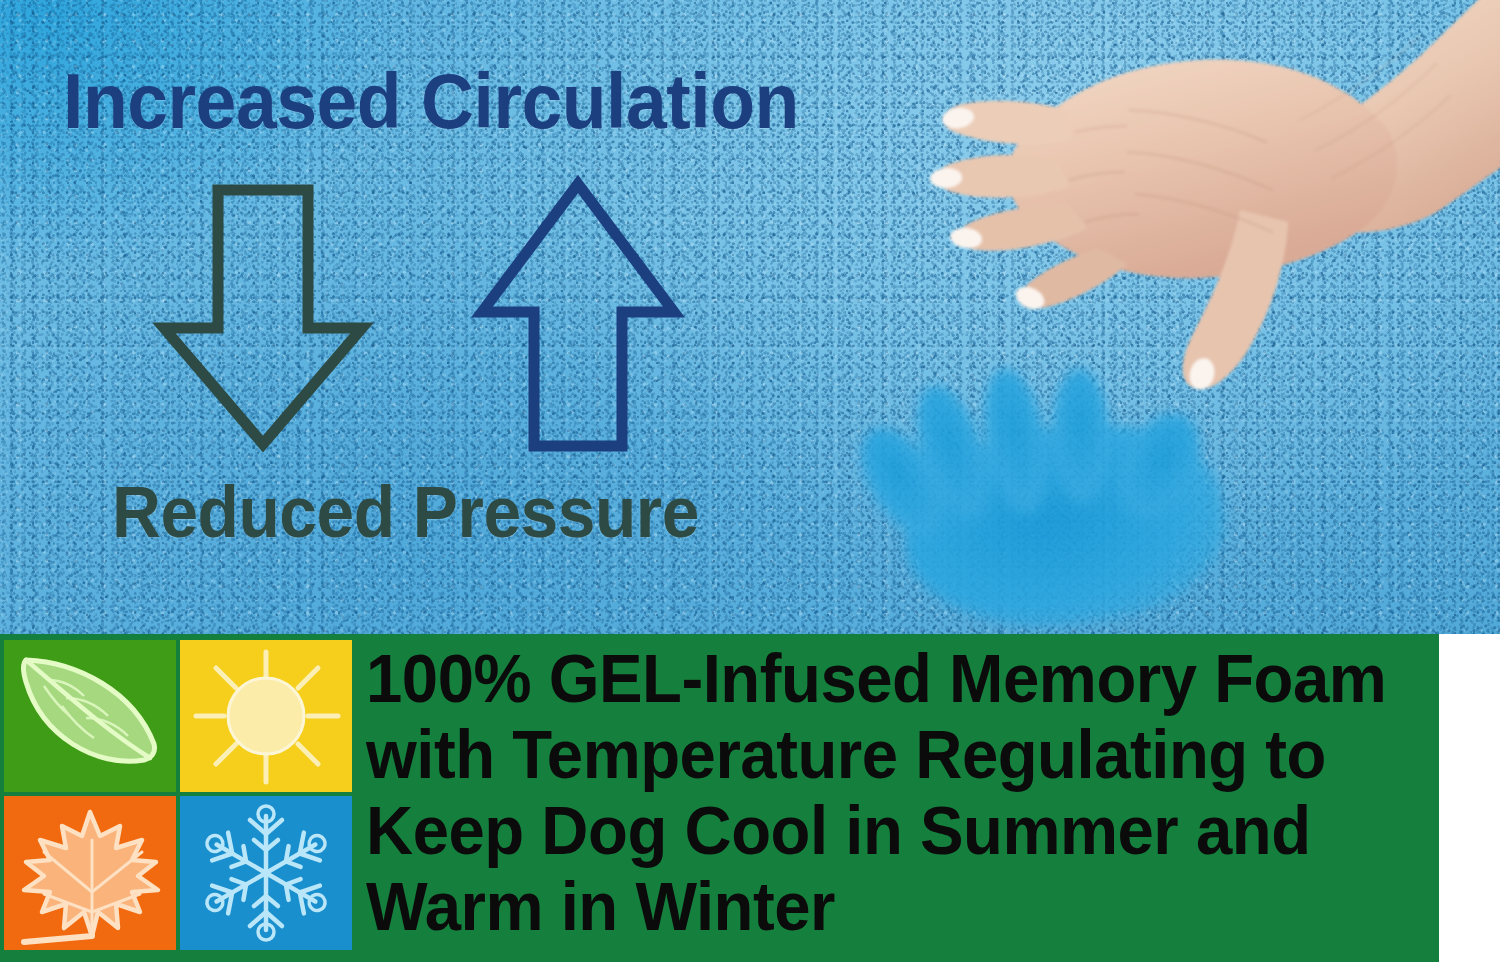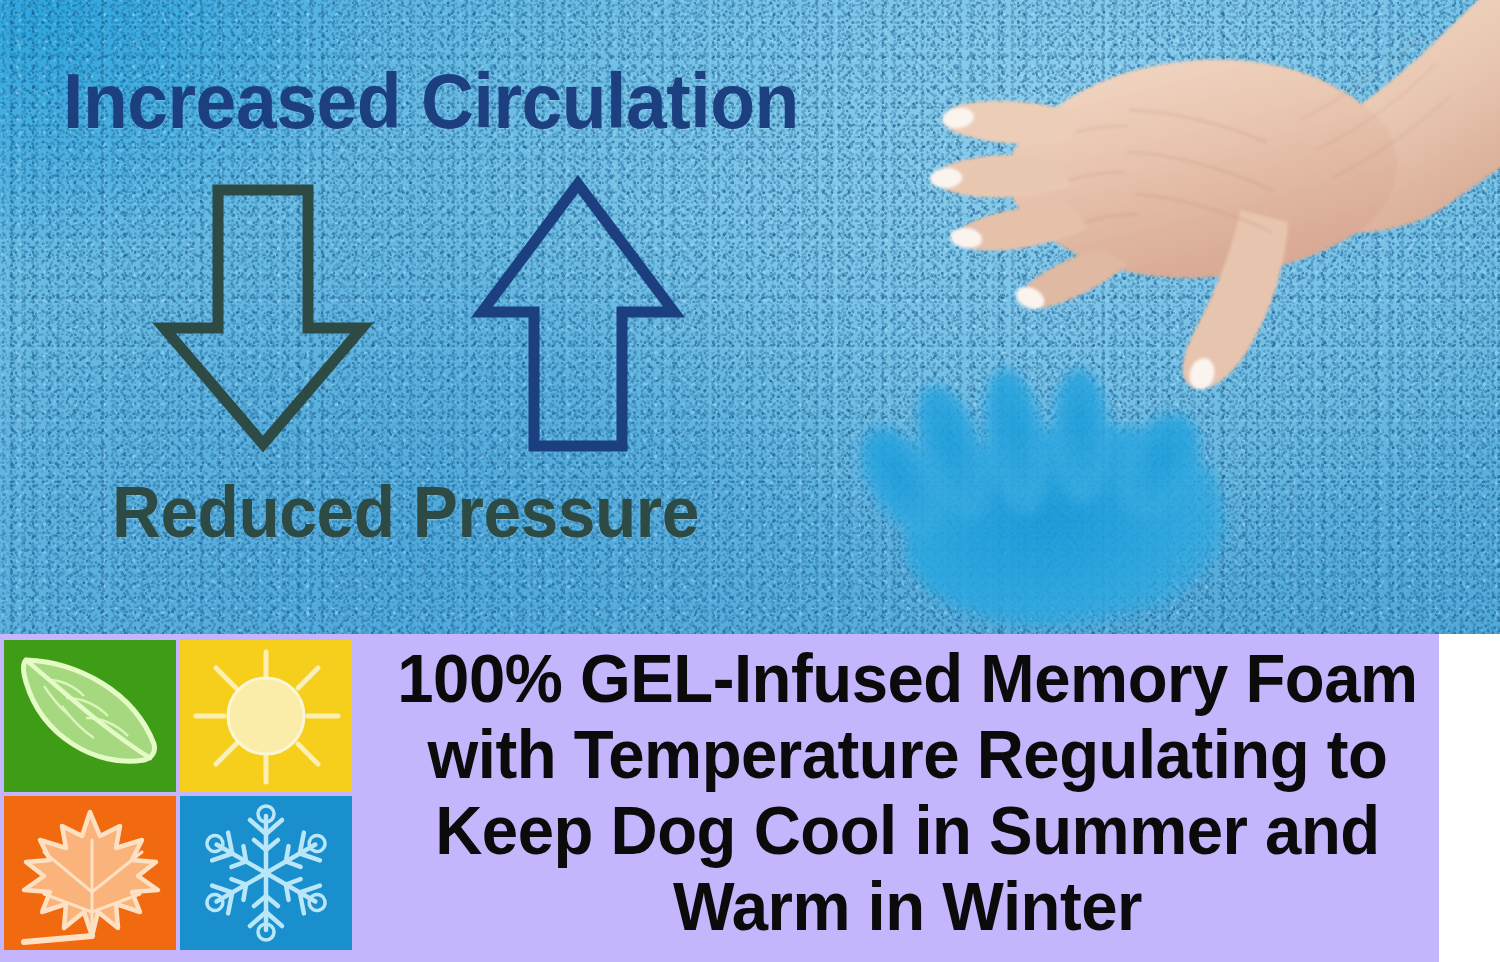--- a/index.html
+++ b/index.html
@@ -10,21 +10,20 @@
     background:#ffffff;
     font-family:"Liberation Sans", sans-serif;
     overflow:hidden;
   }
 
   #stage {
     position:relative;
     width:1500px; height:962px;
     background:#ffffff;
     overflow:hidden;
-    text-align:center;
   }
 
   
   #foam-panel {
     position:absolute;
     left:0; top:0;
     width:1500px; height:634px;
     overflow:hidden;
     background:
       radial-gradient(ellipse 520px 360px at 3% 2%,   #2ea6dd 0%, rgba(46,166,221,0) 70%),
@@ -128,21 +127,21 @@
     transform:scaleX(.94);
     transform-origin:left top;
     text-shadow:0 1px 1px rgba(255,255,255,.18);
   }
 
   
   #bottom-section {
     position:absolute;
     left:0; top:634px;
     width:1439px; height:328px;
-    background:#c4b5fd;
+    background:#15803d;
   }
 
   #season-tiles {
     position:absolute;
     left:4px; top:6px;
     width:348px; height:318px;
     display:grid;
     grid-template-columns:172px 172px;
     grid-template-rows:152px 154px;
     gap:4px;

